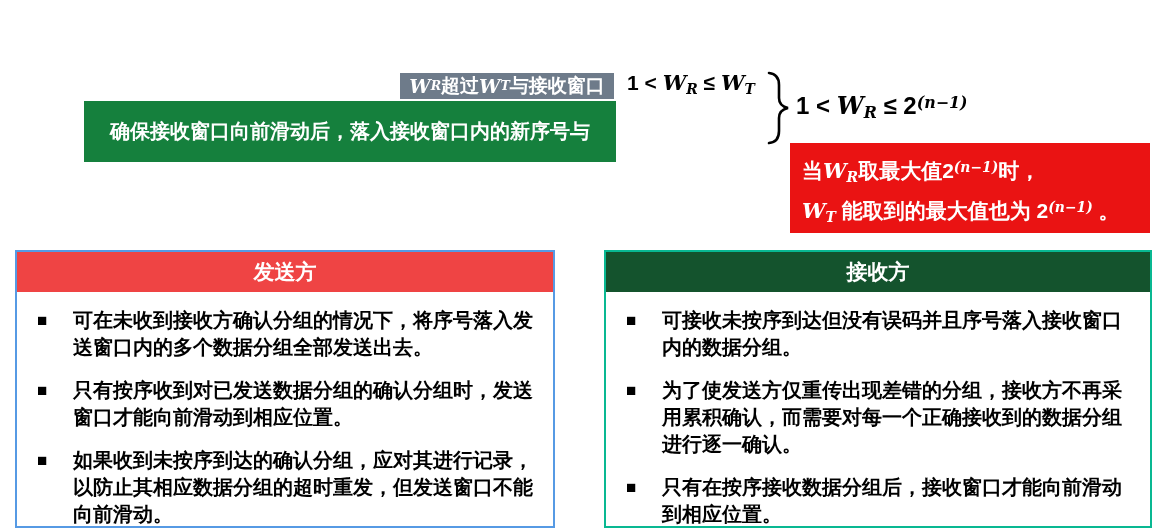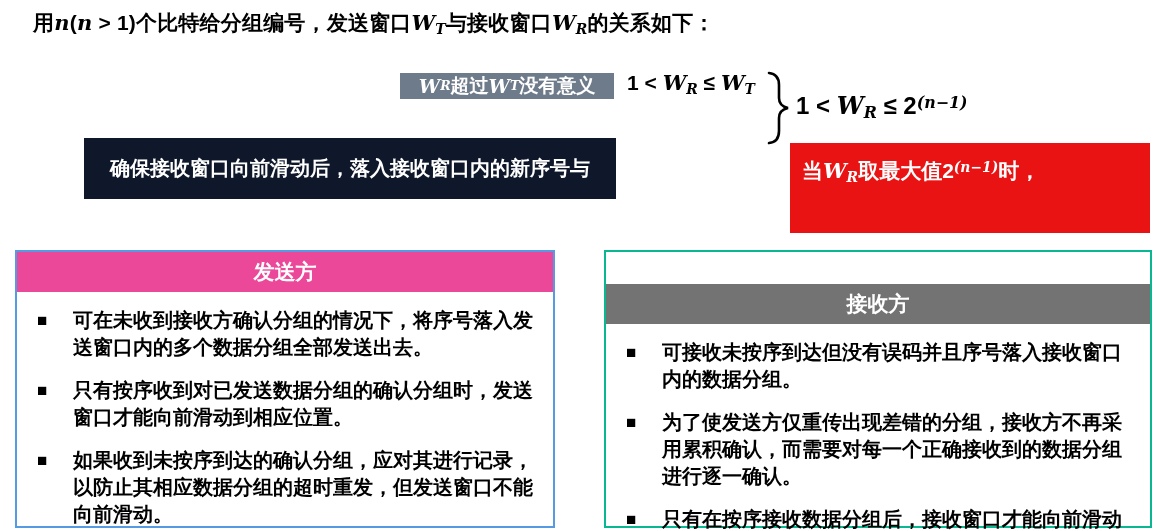--- a/index.html
+++ b/index.html
@@ -16,23 +16,23 @@
     position:absolute;left:33px;top:9px;font-size:21px;font-weight:700;
     letter-spacing:0.2px;white-space:nowrap;
   }
   .gray-label{
     position:absolute;left:400px;top:73px;width:214px;height:26px;
     background:#6e7b8a;color:#fff;font-weight:700;font-size:19px;
     display:flex;align-items:center;justify-content:center;white-space:nowrap;
   }
   .gray-note{
     position:absolute;left:84px;top:101px;width:532px;height:61px;
-    background:#0f172a;color:#fff;font-weight:700;font-size:20px;
+    background:#15803d;color:#fff;font-weight:700;font-size:20px;
     display:flex;flex-direction:column;justify-content:center;align-items:center;
-    line-height:29px;white-space:nowrap;margin-top:37px;
+    line-height:29px;white-space:nowrap;
   }
   .formula{
     position:absolute;font-size:21px;font-weight:700;white-space:nowrap;text-align:right;
   }
   .formula.f1{left:627px;top:70px;}
   .formula.f2{left:623px;top:119px;}
   .formula.result{left:796px;top:91px;font-size:24px;}
   .brace{position:absolute;left:767px;top:71px;}
   .red-box{
     position:absolute;left:790px;top:143px;width:360px;height:90px;
@@ -43,62 +43,62 @@
   .panel{
     position:absolute;top:250px;height:278px;background:#fff;
     border:2px solid;box-sizing:border-box;
   }
   .panel.sender{left:15px;width:540px;border-color:#569ae4;}
   .panel.receiver{left:604px;width:548px;border-color:#09b892;}
   .panel-header{
     height:40px;display:flex;align-items:center;justify-content:center;
     color:#fff;font-weight:700;font-size:21px;
   }
-  .sender .panel-header{background:#ec4899;}
-  .receiver .panel-header{background:#737373;margin-top:32px;}
+  .sender .panel-header{background:#ef4444;}
+  .receiver .panel-header{background:#14532d;}
   .panel-body{padding:15px 10px 0 20px;}
   .bullet{
     display:flex;align-items:flex-start;margin-bottom:16px;
     font-size:20px;font-weight:700;line-height:27px;color:#000;
   }
   .bullet .marker{
     flex:none;width:36px;font-size:17px;line-height:27px;color:#000;
   }
   .bullet .bullet-text{flex:1;}
 </style>
 </head>
 <body>
 
 <div class="page">
 
-  <div class="title"><span>用</span><span class="mvar">n</span><span>(</span><span class="mvar">n</span><span> &gt; 1)</span><span>个比特给分组编号，发送窗口</span><span class="mvar">W</span><sub class="mvar">T</sub><span>与接收窗口</span><span class="mvar">W</span><sub class="mvar">R</sub><span>的关系如下：</span></div>
 
   <div class="gray-label">
       <span class="mvar">W</span>
       <sub class="mvar">R</sub>
       <span>超过</span>
       <span class="mvar">W</span>
       <sub class="mvar">T</sub>
-      <span>没有意义</span>
+      <span>与接收窗口</span>
     </div>
 
   <div class="gray-note">
     <div>确保接收窗口向前滑动后，落入接收窗口内的新序号与</div>
   </div>
 
   <div class="formula f1"><span>1 &lt; </span><span class="mvar">W</span><sub class="mvar">R</sub><span> ≤ </span><span class="mvar">W</span><sub class="mvar">T</sub></div>
 
   <svg class="brace" width="24" height="74" viewBox="0 0 24 74">
     <path d="M2 2 Q12 3 12 14 L12 27 Q12 35 21 37 Q12 39 12 47 L12 60 Q12 71 2 72" fill="none" stroke="#000" stroke-width="2.6" stroke-linecap="round"></path>
   </svg>
 
   <div class="formula result"><span>1 &lt; </span><span class="mvar">W</span><sub class="mvar">R</sub><span> ≤ 2</span><sup class="mvar">(n−1)</sup></div>
 
   <div class="red-box">
     <div class="red-line"><span>当</span><span class="mvar">W</span><sub class="mvar">R</sub><span>取最大值2</span><sup class="mvar">(n−1)</sup><span>时，</span></div>
+    <div class="red-line"><span class="mvar">W</span><sub class="mvar">T</sub><span> 能取到的最大值也为 2</span><sup class="mvar">(n−1)</sup><span> 。</span></div>
   </div>
 
   <section class="panel sender">
     <header class="panel-header">
       <span>发送方</span>
     </header>
     <div class="panel-body">
       <div class="bullet">
         <span class="marker">■</span>
         <span class="bullet-text">可在未收到接收方确认分组的情况下，将序号落入发送窗口内的多个数据分组全部发送出去。</span>

